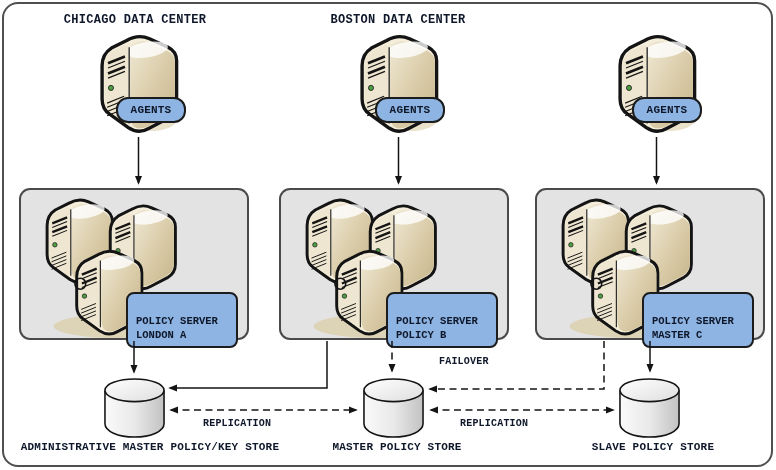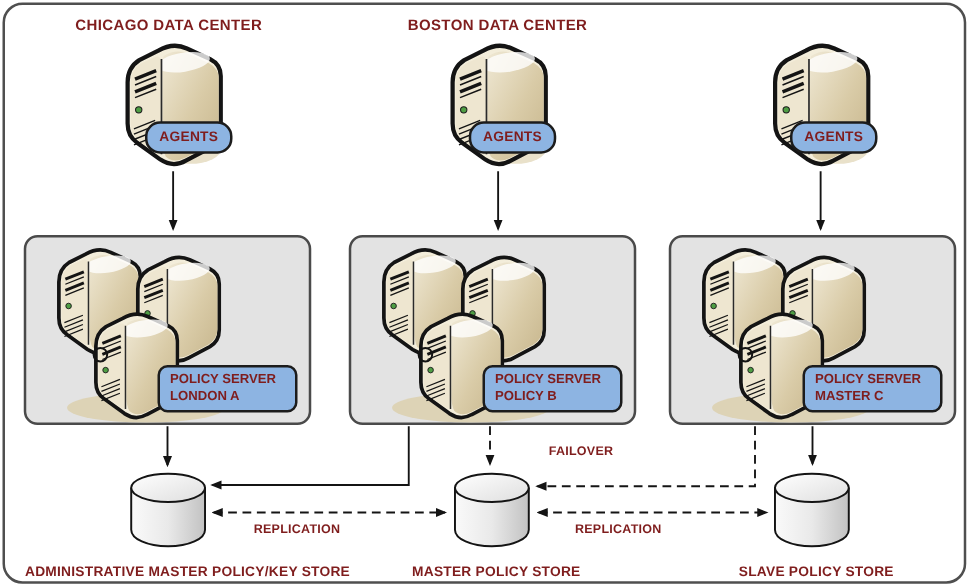--- a/index.html
+++ b/index.html
@@ -1,18 +1,18 @@
 <!DOCTYPE html>
 <html style="--accent-blue: #8DB4E2; --cluster-gray: #E3E3E3;"><head>
 <meta charset="utf-8">
 <style>
   html,body{margin:0;padding:0;background:#ffffff;}
   .canvas{
     position:relative;width:776px;height:470px;background:#ffffff;overflow:hidden;
-    font-family:Liberation Sans, sans-serif;color:#7f1d1d;
+    font-family:Liberation Mono, monospace;color:#0f172a;
   }
   .frame{
     position:absolute;left:2px;top:2px;right:3px;bottom:3px;
     border:2px solid #4f4f4f;border-radius:16px;pointer-events:none;z-index:1;
   }
   .title{
     position:absolute;top:13px;width:240px;text-align:center;
     font-size:12px;font-weight:bold;letter-spacing:.3px;z-index:4;white-space:nowrap;
   }
   .tower-wrap{position:absolute;z-index:2;}
@@ -24,27 +24,27 @@
   }
   .cluster{
     position:absolute;top:188px;width:230px;height:152px;
     background:var(--cluster-gray,#E3E3E3);border:2px solid #4a4a4a;border-radius:11px;
     box-sizing:border-box;z-index:2;
   }
   .cluster-art{position:absolute;left:2px;top:2px;z-index:1;}
   .cluster-label{
     position:absolute;right:9px;top:102px;width:112px;box-sizing:border-box;
     background:var(--accent-blue,#8DB4E2);border:2px solid #1c1c1c;border-radius:8px;
-    padding:2px 0 4px 8px;font-size:10.5px;font-weight:bold;line-height:14px;z-index:2;
+    padding:20px 0 4px 8px;font-size:10.5px;font-weight:bold;line-height:14px;z-index:2;
     white-space:nowrap;
   }
   .cyl{position:absolute;top:377px;z-index:2;}
   .store-label{
     position:absolute;top:441px;font-size:11px;font-weight:bold;text-align:center;
-    letter-spacing:.2px;z-index:4;white-space:nowrap;margin-top:11px;
+    letter-spacing:.2px;z-index:4;white-space:nowrap;
   }
   .flow-label{
     position:absolute;width:120px;text-align:left;font-size:10px;font-weight:bold;
     letter-spacing:.2px;z-index:4;white-space:nowrap;
   }
   .overlay{position:absolute;left:0;top:0;z-index:3;pointer-events:none;}
   .defs-holder{position:absolute;width:0;height:0;overflow:hidden;}
   .ln{stroke:#141414;stroke-width:1.5;fill:none;}
   .lnd{stroke:#141414;stroke-width:1.5;fill:none;stroke-dasharray:7 4.5;}
 </style>

